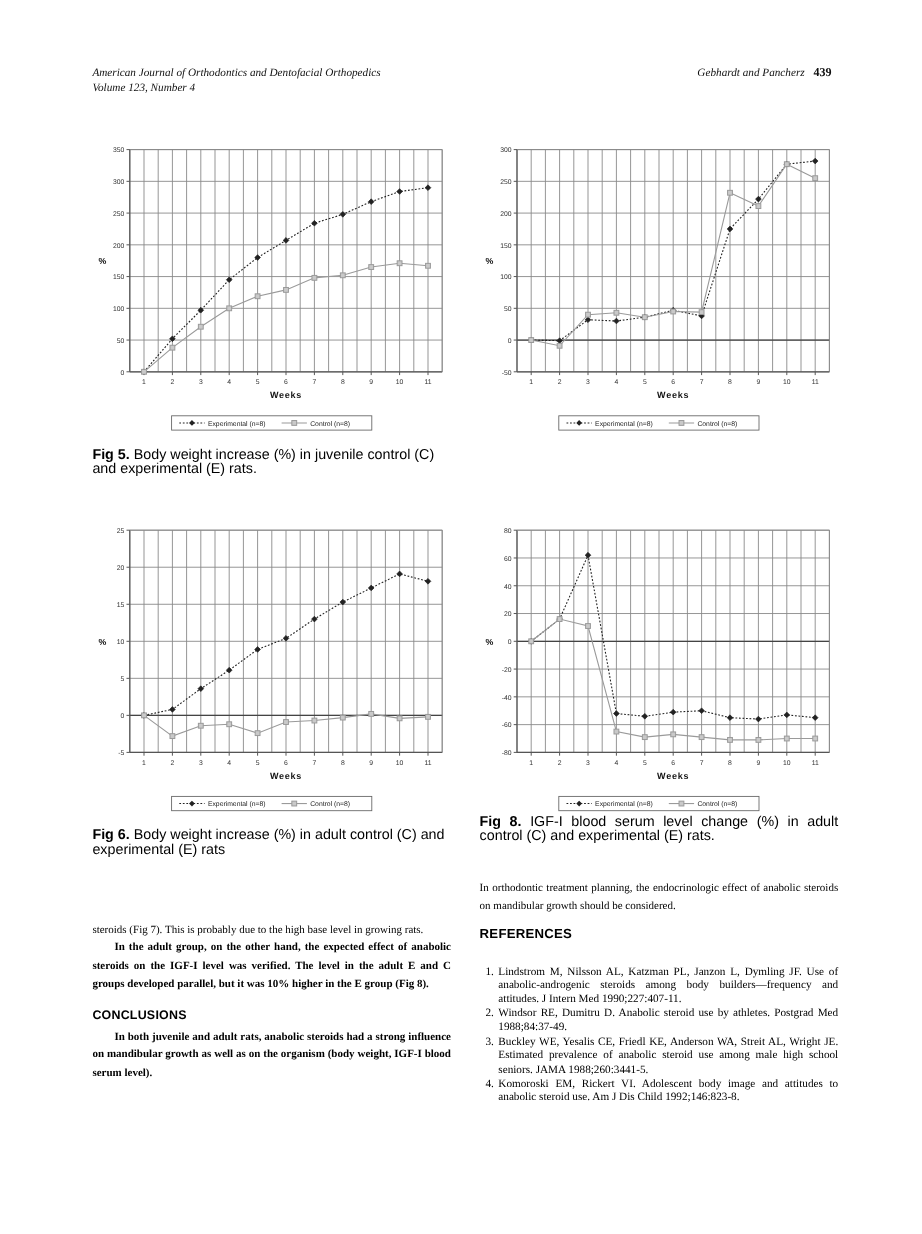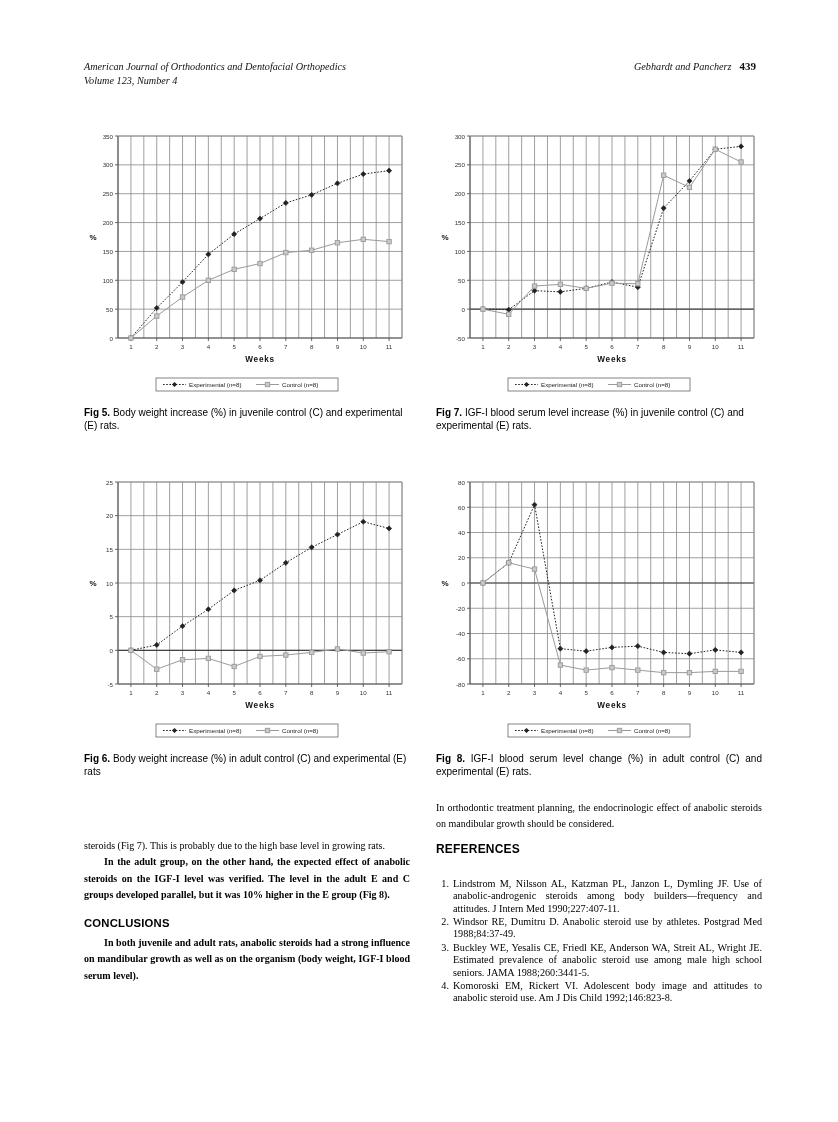--- a/index.html
+++ b/index.html
@@ -56,21 +56,21 @@
   }
 
   
   .col-left  { position: absolute; left: 84px;  width: 326px; }
   .col-right { position: absolute; left: 436px; width: 326px; }
 
   
   .figbox { position: absolute; }
   .figcap {
     font-family: "Liberation Sans", sans-serif;
-    font-size: 10px;
+    font-size: 13px;
     line-height: 13.2px;
     color: #000;
     text-align: left;
   }
   .figcap b { font-weight: bold; }
   .figcap.just { text-align: justify; }
 
   
   .chart {
     position: relative;
@@ -390,24 +390,20 @@
             <rect x="72" y="252" width="182" height="13" fill="#ffffff" stroke="#666" stroke-width="0.8"></rect>
             <line x1="79" y1="258.5" x2="102" y2="258.5" stroke="#222222" stroke-width="1" stroke-dasharray="1.6,1.6"></line>
             <polygon points="90.5,255.9 93.1,258.5 90.5,261.1 87.9,258.5" fill="#222222"></polygon>
             <text x="105" y="260.9" font-family="&quot;Liberation Sans&quot;, sans-serif" font-size="6.2" fill="#222">Experimental (n=8)</text>
             <line x1="172" y1="258.5" x2="195" y2="258.5" stroke="#9a9a9a" stroke-width="1"></line>
             <rect x="181.3" y="256.3" width="4.4" height="4.4" fill="#c9c9c9" stroke="#9a9a9a" stroke-width="0.9"></rect>
             <text x="198" y="260.9" font-family="&quot;Liberation Sans&quot;, sans-serif" font-size="6.2" fill="#222">Control (n=8)</text>
           </g>
         </svg>
       </div>
-    <div class="figcap" style="margin-top:12px;">
-      <b>Fig 7.</b>
-      <span>IGF-I blood serum level increase (%) in juvenile control (C) and experimental (E) rats.</span>
-    </div>
   </div>
 
   <div class="figbox" style="left:84px; top:472px; width:326px;">
     <div class="chart">
         <svg width="326" height="268" viewBox="0 0 326 268">
           <rect x="34" y="10" width="284" height="202" fill="#ffffff"></rect>
           <g>
             <line x1="46.90909090909091" y1="10" x2="46.90909090909091" y2="212" stroke="#888888" stroke-width="0.8"></line>
             <line x1="72.72727272727272" y1="10" x2="72.72727272727272" y2="212" stroke="#888888" stroke-width="0.8"></line>
             <line x1="98.54545454545455" y1="10" x2="98.54545454545455" y2="212" stroke="#888888" stroke-width="0.8"></line>
@@ -652,21 +648,21 @@
             <rect x="72" y="252" width="182" height="13" fill="#ffffff" stroke="#666" stroke-width="0.8"></rect>
             <line x1="79" y1="258.5" x2="102" y2="258.5" stroke="#222222" stroke-width="1" stroke-dasharray="1.6,1.6"></line>
             <polygon points="90.5,255.9 93.1,258.5 90.5,261.1 87.9,258.5" fill="#222222"></polygon>
             <text x="105" y="260.9" font-family="&quot;Liberation Sans&quot;, sans-serif" font-size="6.2" fill="#222">Experimental (n=8)</text>
             <line x1="172" y1="258.5" x2="195" y2="258.5" stroke="#9a9a9a" stroke-width="1"></line>
             <rect x="181.3" y="256.3" width="4.4" height="4.4" fill="#c9c9c9" stroke="#9a9a9a" stroke-width="0.9"></rect>
             <text x="198" y="260.9" font-family="&quot;Liberation Sans&quot;, sans-serif" font-size="6.2" fill="#222">Control (n=8)</text>
           </g>
         </svg>
       </div>
-    <div class="figcap just" style="margin-top:12px;">
+    <div class="figcap just" style="">
       <b>Fig 8.</b>
       <span>IGF-I blood serum level change (%) in adult control (C) and experimental (E) rats.</span>
     </div>
   </div>
 
   <div class="col-left body" style="top:838px;">
     <p>steroids (Fig 7). This is probably due to the high base level in growing rats.</p>
     <p class="indent">In the adult group, on the other hand, the expected effect of anabolic steroids on the IGF-I level was verified. The level in the adult E and C groups developed parallel, but it was 10% higher in the E group (Fig 8).</p>
     <div class="sec-head">CONCLUSIONS</div>
     <p class="indent">In both juvenile and adult rats, anabolic steroids had a strong influence on mandibular growth as well as on the organism (body weight, IGF-I blood serum level).</p>

